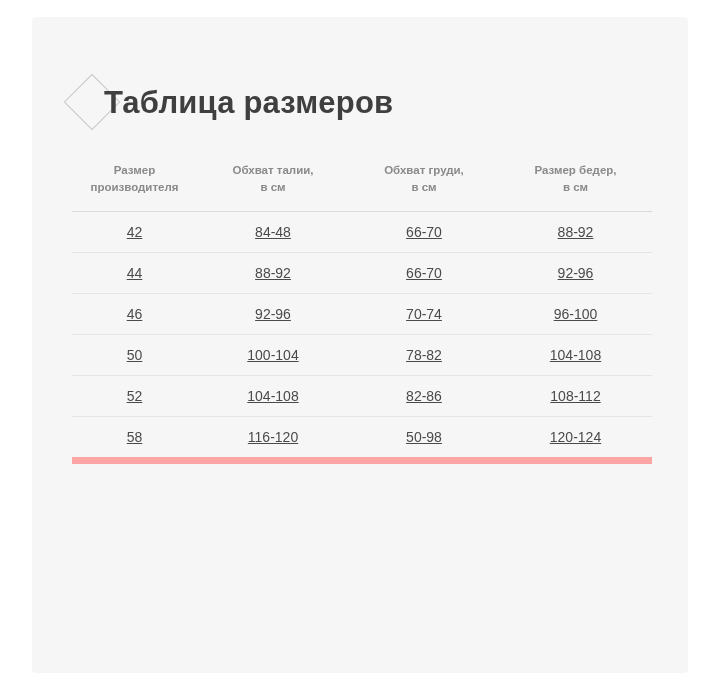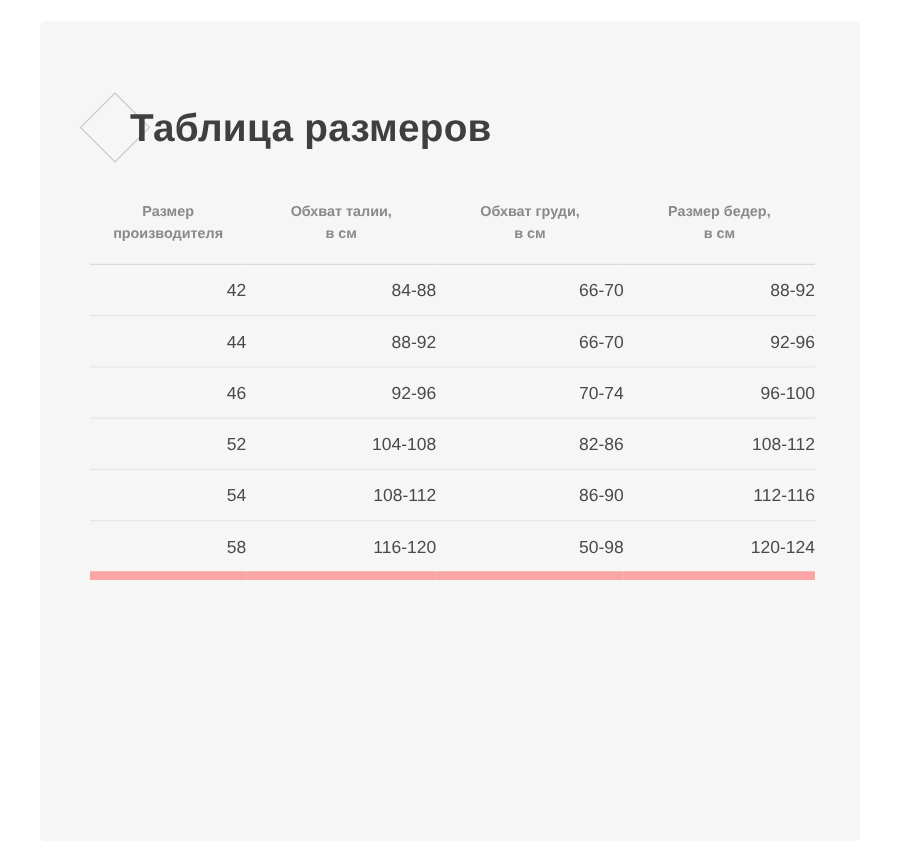--- a/index.html
+++ b/index.html
@@ -85,24 +85,25 @@
     vertical-align: top;
     text-align: center;
     border-bottom: 1px solid #dadada;
   }
   table.size-table th .hdr-line {
     display: block;
   }
   table.size-table td {
     font-size: 14px;
     color: #4a4a4a;
-    text-align: right;
+    text-align: center;
     height: 40px;
     padding: 0;
     border-bottom: 1px solid #e6e6e6;
+    text-decoration: underline;
   }
   table.size-table tbody tr:last-child td {
     border-bottom: 7px solid #fca5a5;
   }
   table.size-table col.c1 { width: 125px; }
   table.size-table col.c2 { width: 152px; }
   table.size-table col.c3 { width: 150px; }
   table.size-table col.c4 { width: 153px; }
 </style>
 </head>
@@ -141,47 +142,47 @@
           </th>
           <th>
             <span class="hdr-line">Размер бедер,</span>
             <span class="hdr-line">в см</span>
           </th>
         </tr>
       </thead>
       <tbody>
         <tr>
           <td>42</td>
-          <td>84-88</td>
+          <td>84-48</td>
           <td>66-70</td>
           <td>88-92</td>
         </tr>
         <tr>
           <td>44</td>
           <td>88-92</td>
           <td>66-70</td>
           <td>92-96</td>
         </tr>
         <tr>
           <td>46</td>
           <td>92-96</td>
           <td>70-74</td>
           <td>96-100</td>
         </tr>
         <tr>
+          <td>50</td>
+          <td>100-104</td>
+          <td>78-82</td>
+          <td>104-108</td>
+        </tr>
+        <tr>
           <td>52</td>
           <td>104-108</td>
           <td>82-86</td>
           <td>108-112</td>
-        </tr>
-        <tr>
-          <td>54</td>
-          <td>108-112</td>
-          <td>86-90</td>
-          <td>112-116</td>
         </tr>
         <tr>
           <td>58</td>
           <td>116-120</td>
           <td>50-98</td>
           <td>120-124</td>
         </tr>
       </tbody>
     </table>
 

